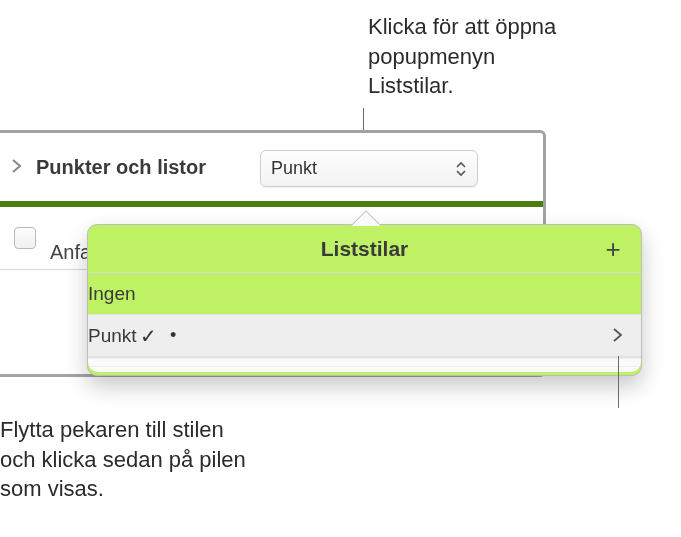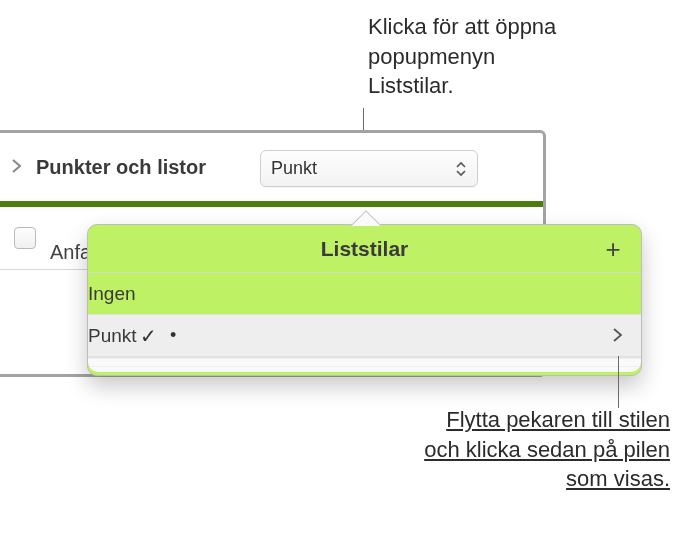--- a/index.html
+++ b/index.html
@@ -203,27 +203,26 @@
       position: absolute;
       left: 618px;
       top: 356px;
       width: 1px;
       height: 52px;
       background: #6b6b6b;
     }
     .callout-bottom {
       position: absolute;
       left: 0;
-      top: 405px;
+      top: 415px;
       width: 670px;
       font-size: 22px;
       line-height: 1.35;
       color: #2b2b2b;
-      text-align: right;
-      text-decoration: underline;
+      text-align: left;
     }
   </style>
 </head>
 <body>
 
 <div class="callout-top">
   <div style="white-space: pre-line;">Klicka för att öppna
 popupmenyn
 Liststilar.</div>
 </div>

